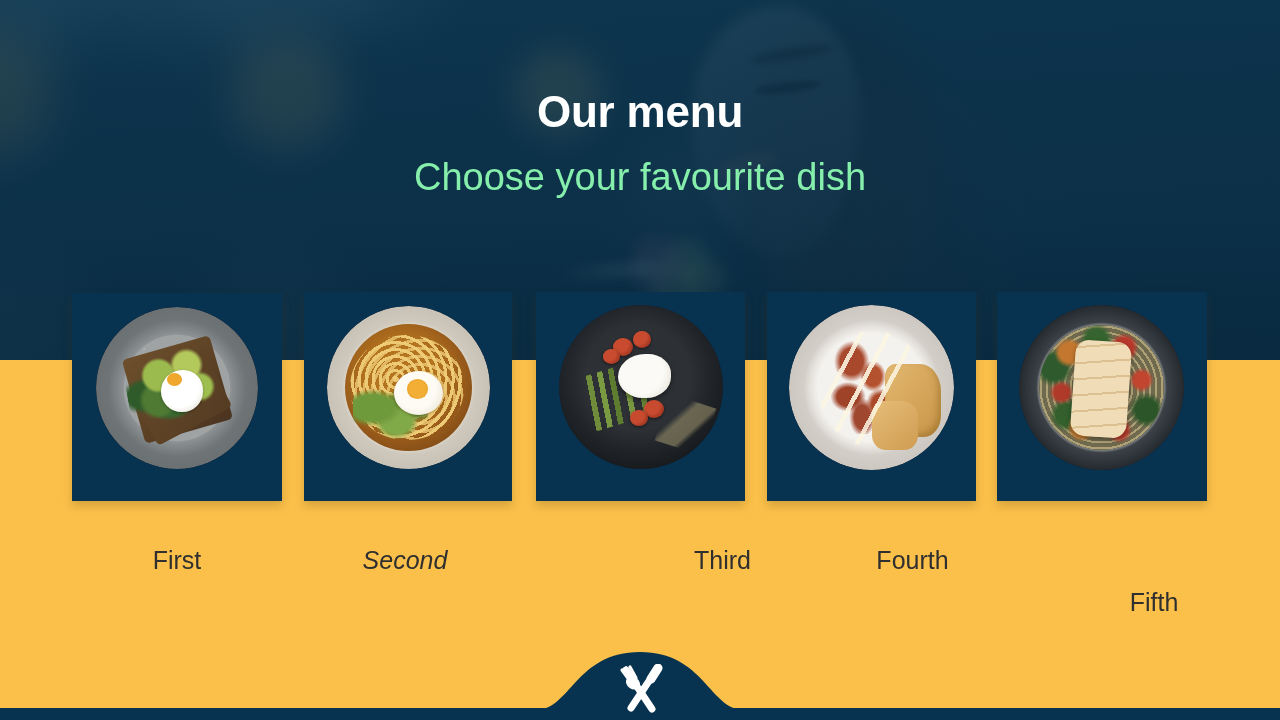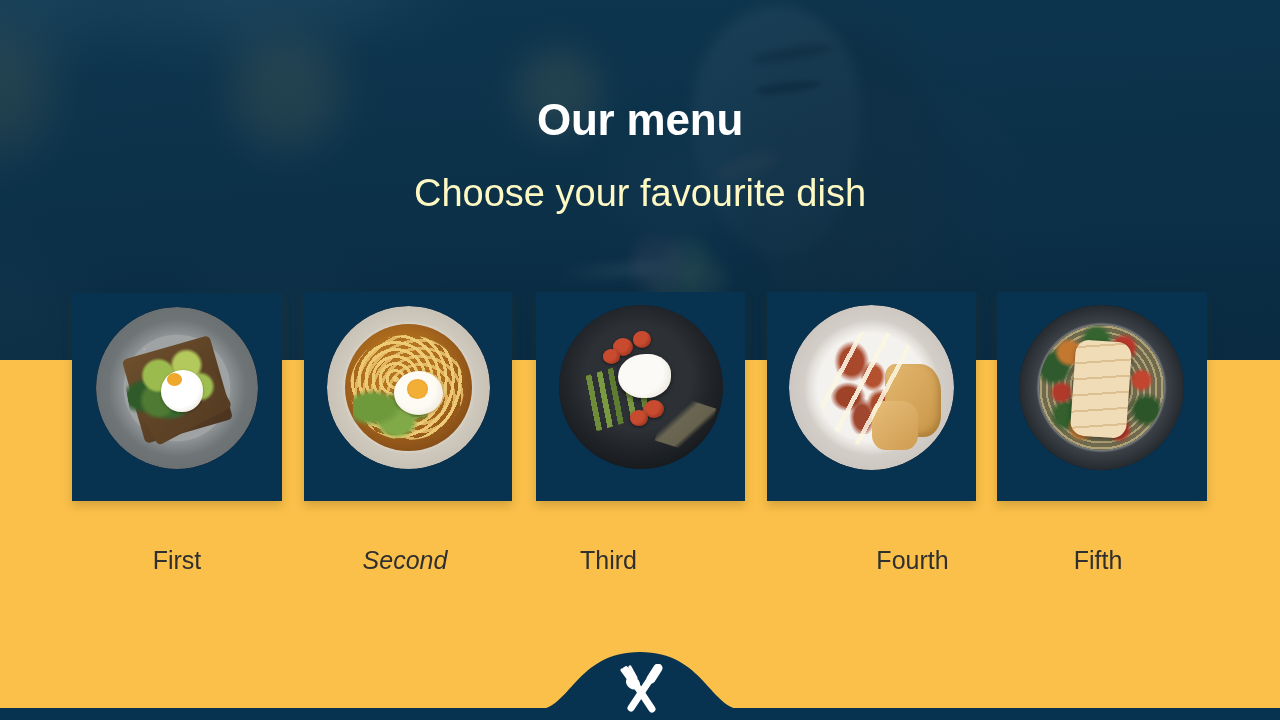--- a/index.html
+++ b/index.html
@@ -143,34 +143,34 @@
 
   
   .headings {
     position: absolute;
     left: 0; top: 0;
     width: 1280px;
     text-align: center;
     z-index: 6;
   }
   .title {
-    margin: 12px;
+    margin: 4px;
     padding-top: 84px;
     font-size: 44px;
     font-weight: bold;
     color: #ffffff;
     letter-spacing: -0.2px;
     line-height: 1.1;
   }
   .subtitle {
     margin: 0;
     padding-top: 17px;
     font-size: 38px;
     font-weight: normal;
-    color: #fef9c3;
+    color: #86efac;
     line-height: 1.1;
   }
 
   
   .yellow-panel {
     position: absolute;
     left: 0; top: 360px;
     width: 1280px;
     height: 348px;
     background: #fbc04a;
@@ -553,23 +553,23 @@
           <div class="d5-inner"></div>
           <div class="d5-chicken"></div>
         </div>
       </div>
     </div>
   </div>
 
   <div class="labels">
     <div class="label" style="left:72px;  width:210px;">First</div>
     <div class="label" style="left:301px; width:208px;font-style:italic;">Second</div>
-    <div class="label" style="left:504px; width:209px;">Third</div>
+    <div class="label" style="left:542px; width:209px;text-align:right;">Third</div>
     <div class="label" style="left:808px; width:209px;">Fourth</div>
-    <div class="label" style="left:993px; width:210px;">Fifth</div>
+    <div class="label" style="left:1049px; width:210px;margin-top:42px;">Fifth</div>
   </div>
 
   <div class="bottom-bar"></div>
   <div class="hill">
     <svg width="208" height="58" viewBox="0 0 208 58" xmlns="http://www.w3.org/2000/svg">
       <path d="M0,58 C34,58 40,0 104,0 C168,0 174,58 208,58 Z" fill="#073250"></path>
     </svg>
   </div>
   <div class="cutlery">
     <svg width="54" height="52" viewBox="0 0 54 52" xmlns="http://www.w3.org/2000/svg">

